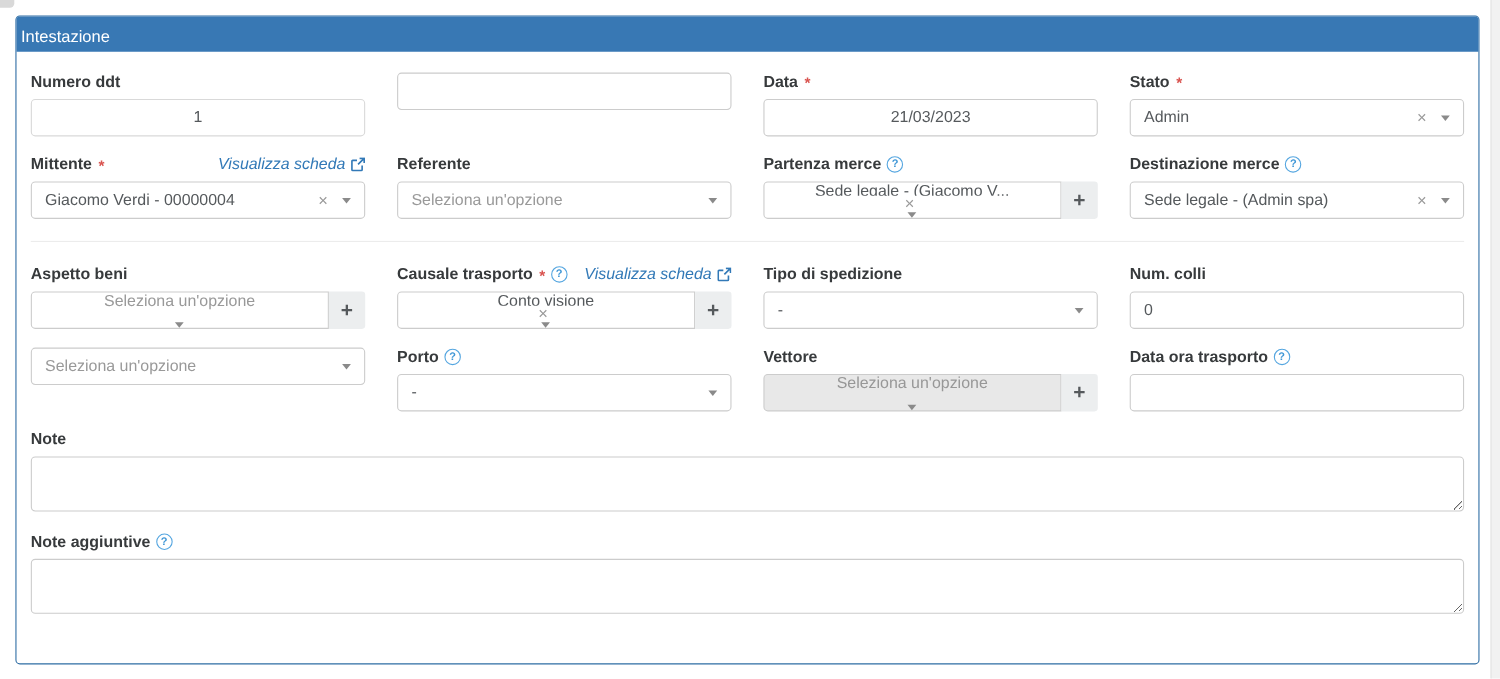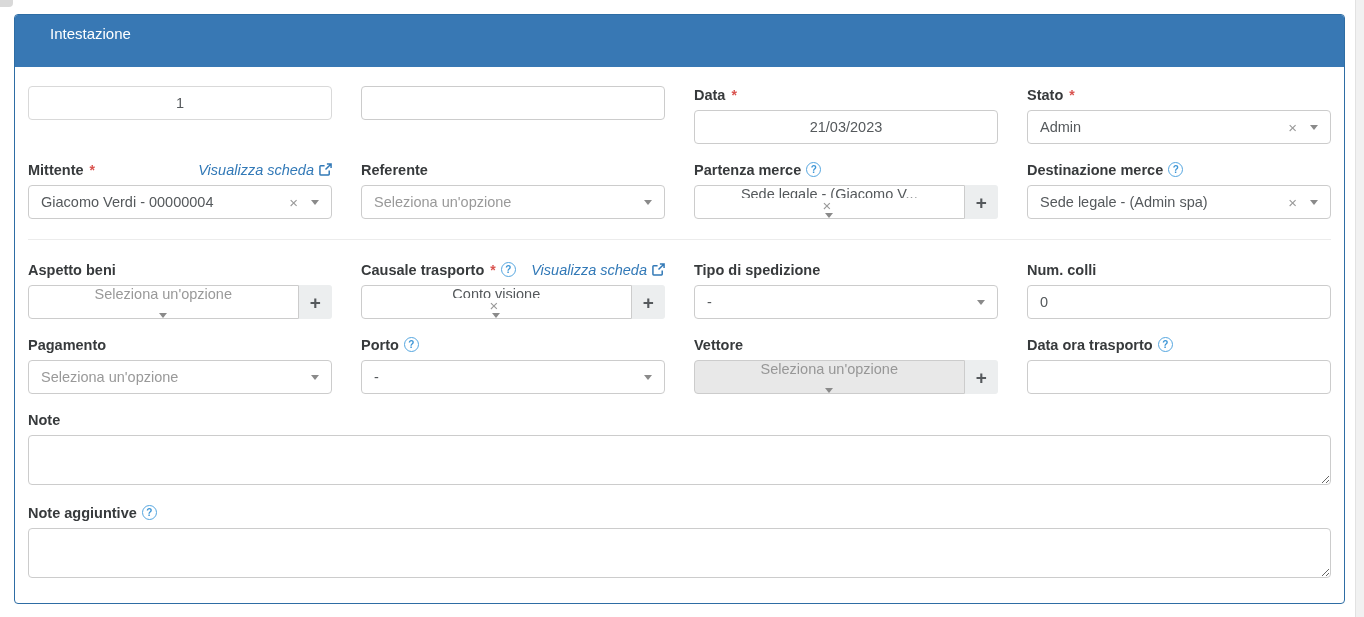--- a/index.html
+++ b/index.html
@@ -6,22 +6,22 @@
   html, body { width: 1364px; height: 617px; background: #ffffff; overflow: hidden; }
   body { font-family: "Liberation Sans", "DejaVu Sans", sans-serif; font-size: 14px; color: #373a3c; position: relative; }
 
   
   .top-left-fragment { position: absolute; left: 0; top: 0; width: 13px; height: 7px; background: #d9d9d9; border-radius: 0 0 4px 0; }
   
   .right-gutter { position: absolute; right: 0; top: 0; width: 9px; height: 617px; background: #f1f1f1; border-left: 1px solid #e2e2e2; }
 
   .panel { position: absolute; left: 14px; top: 14px; width: 1331px; height: 590px;
            border: 1px solid #2e6da4; border-radius: 4px; background: #fff; }
-  .panel-heading { background: #3878b4; color: #ffffff; height: 52px; line-height: 38px;
-                   padding: 0 35px; font-size: 15px; border-radius: 3px 3px 0 0; }
+  .panel-heading { background: #3878b4; color: #ffffff; height: 32px; line-height: 38px;
+                   padding: 0 4px; font-size: 15px; border-radius: 3px 3px 0 0; }
   .panel-body { padding: 19px 13px 14px 13px; }
 
   .form-row { display: grid; grid-template-columns: repeat(4, 1fr); column-gap: 29px; margin-bottom: 17px; }
   .field {}
   .label-row { display: flex; align-items: center; justify-content: space-between; margin-bottom: 7px; min-height: 17px; }
   .label-left { display: flex; align-items: center; gap: 5px; }
   label { font-weight: bold; font-size: 14.5px; color: #373a3c; white-space: nowrap; }
   .req { color: #d9534f; font-weight: bold; margin-left: 1px; }
 
   .help-icon { display: inline-flex; align-items: center; justify-content: center;
@@ -65,20 +65,25 @@
 
 <div class="top-left-fragment"></div>
 <div class="right-gutter"></div>
 
 <div class="panel">
   <div class="panel-heading">Intestazione</div>
   <div class="panel-body">
 
     <div class="form-row">
       <div class="field">
+        <div class="label-row">
+            <span class="label-left">
+              <label>Numero ddt</label>
+            </span>
+          </div>
         <input class="control center light-border" type="text" value="1" style="">
       </div>
       <div class="field">
         <input class="control" type="text" value="" style="">
       </div>
       <div class="field">
         <div class="label-row">
             <span class="label-left">
               <label>Data</label>
               <span class="req">*</span>
@@ -225,25 +230,20 @@
             <span class="label-left">
               <label>Num. colli</label>
             </span>
           </div>
         <input class="control" type="text" value="0" style="">
       </div>
     </div>
 
     <div class="form-row">
       <div class="field">
-        <div class="label-row">
-            <span class="label-left">
-              <label>Pagamento</label>
-            </span>
-          </div>
         <div class="control select">
           <span class="value placeholder">Seleziona un'opzione</span>
           <span class="caret"></span>
         </div>
       </div>
       <div class="field">
         <div class="label-row">
             <span class="label-left">
               <label>Porto</label>
               <span class="help-icon">?</span>

